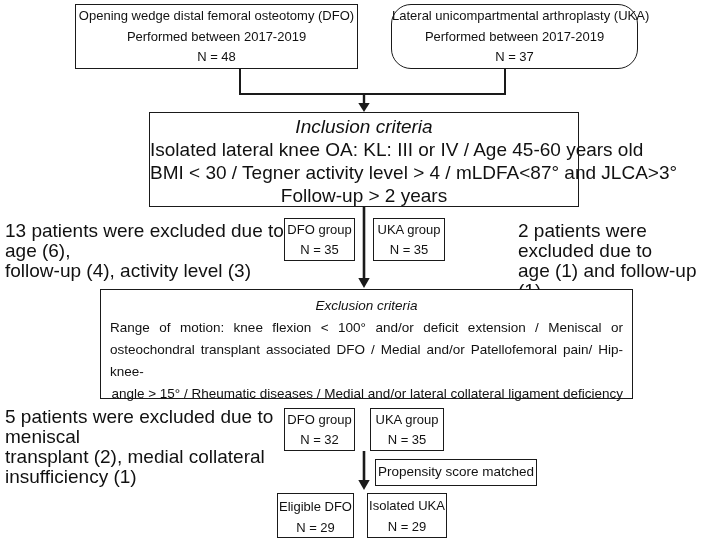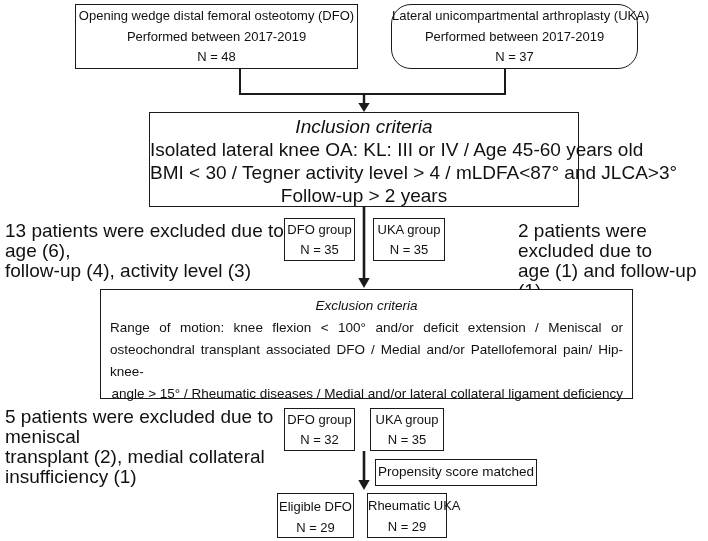--- a/index.html
+++ b/index.html
@@ -128,17 +128,17 @@
 
   <div class="box n-propensity">
     <div class="ln">Propensity score matched</div>
   </div>
 
   <div class="box n-eligible-dfo">
     <div class="ln">Eligible DFO</div>
     <div class="ln">N = 29</div>
   </div>
   <div class="box n-eligible-uka">
-    <div class="ln">Rheumatic UKA</div>
+    <div class="ln">Isolated UKA</div>
     <div class="ln">N = 29</div>
   </div>
 
 </div>
 
 </body></html>

